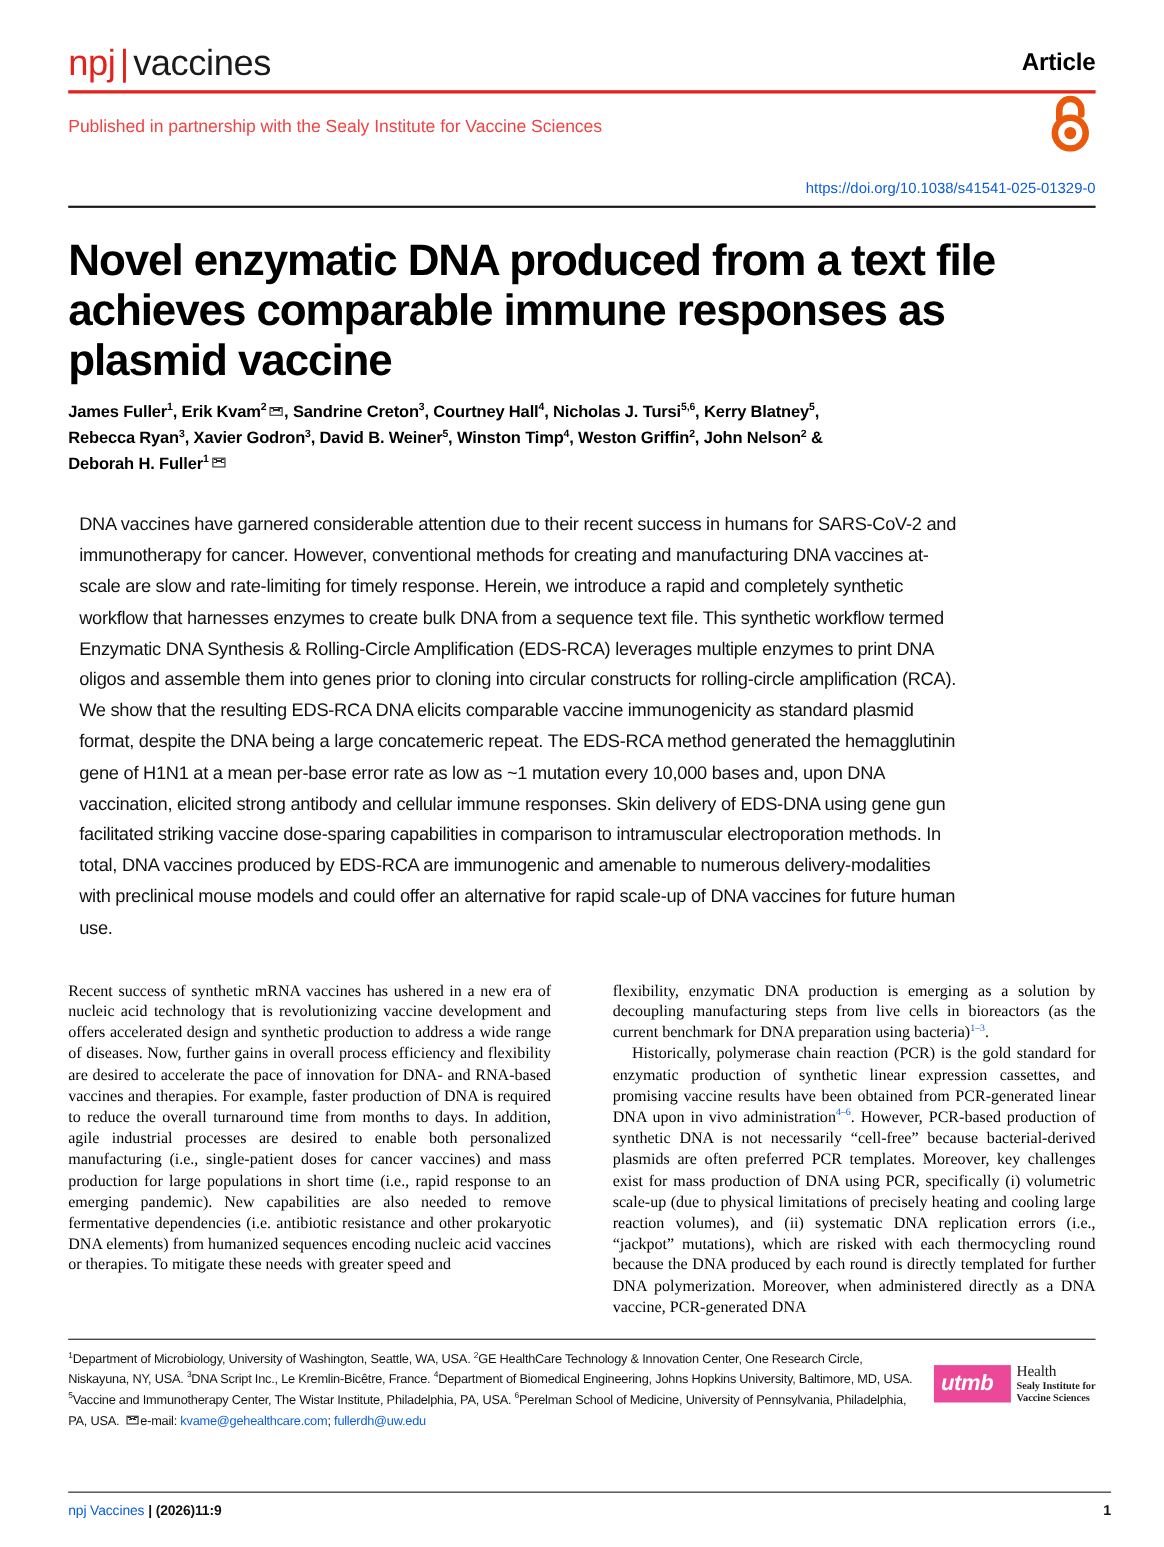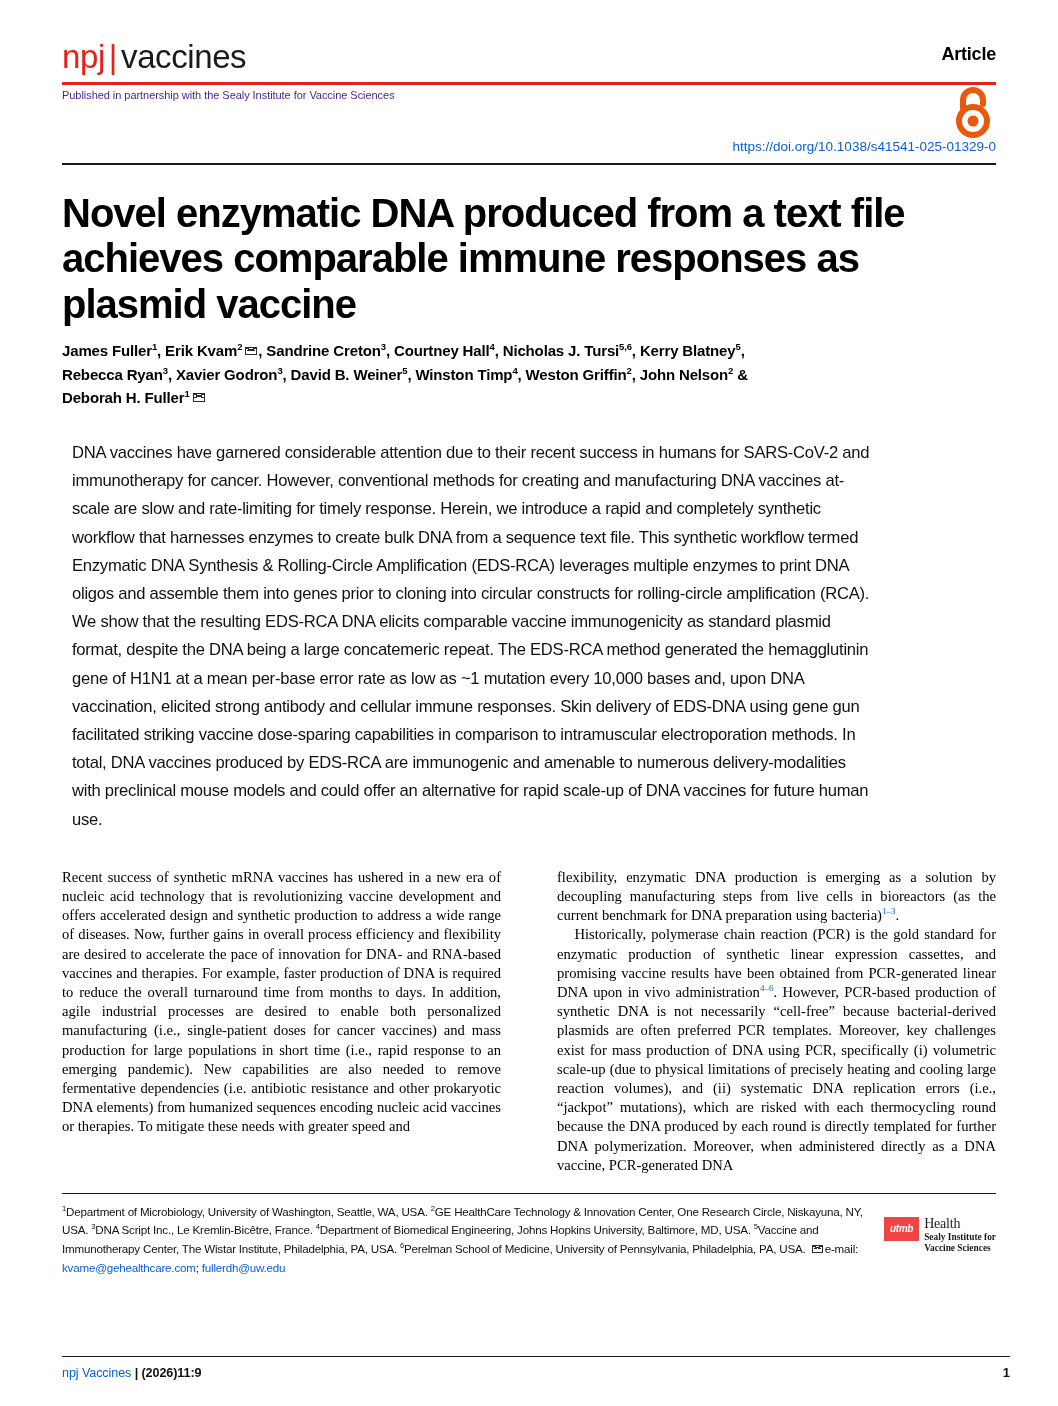--- a/index.html
+++ b/index.html
@@ -45,35 +45,35 @@
   .brand .pipe {
     color: #e2231a;
     font-weight: 300;
     padding: 0 4px;
   }
   .brand .journal {
     color: #1a1a1a;
     font-weight: 400;
   }
   .article-kicker {
-    font-size: 18px;
+    font-size: 22px;
     font-weight: 700;
     color: #000;
     letter-spacing: -0.2px;
     padding-top: 4px;
   }
   .mast-rule {
     height: 3px;
     background: #e2231a;
     margin-top: 9px;
   }
   .mast-sub {
-    font-size: 11px;
-    color: #4c1d95;
-    padding-top: 4px;
+    font-size: 16px;
+    color: #ef4444;
+    padding-top: 22px;
     letter-spacing: -0.05px;
   }
 
   
   .oa-wrap {
     position: absolute;
     right: 62px;
     top: 86px;
     width: 46px;
     height: 52px;
@@ -239,27 +239,27 @@
 
   
   .utmb {
     flex: none;
     display: flex;
     align-items: flex-start;
     gap: 5px;
     padding-top: 14px;
   }
   .utmb-mark {
-    background: #ef4444;
+    background: #ec4899;
     color: #ffffff;
     font-style: italic;
     font-weight: 700;
-    font-size: 10px;
+    font-size: 20px;
     line-height: 1;
-    padding: 7px 6px 7px 6px;
+    padding: 7px 16px 7px 6px;
     letter-spacing: -0.3px;
   }
   .utmb-text { line-height: 1.03; }
   .utmb-health {
     font-family: "Liberation Serif", serif;
     font-size: 14px;
     color: #1a1a1a;
     font-weight: 400;
     letter-spacing: -0.2px;
   }

